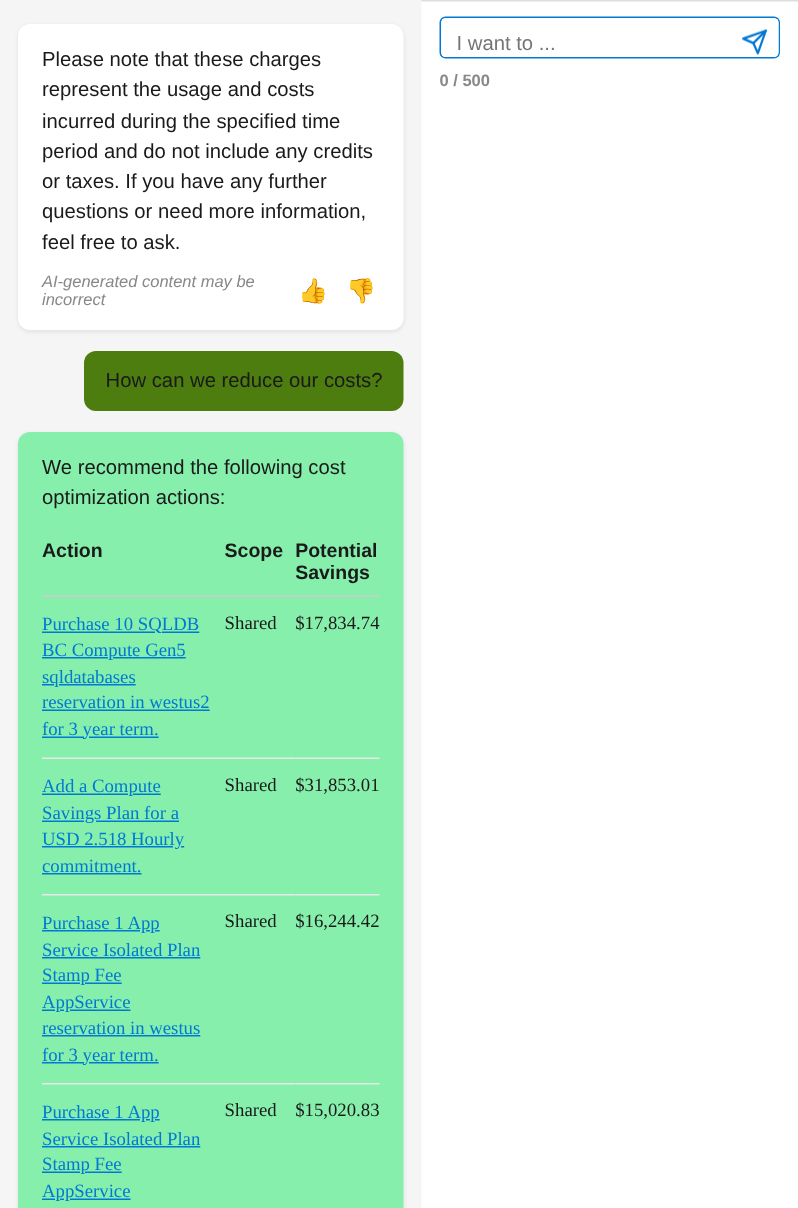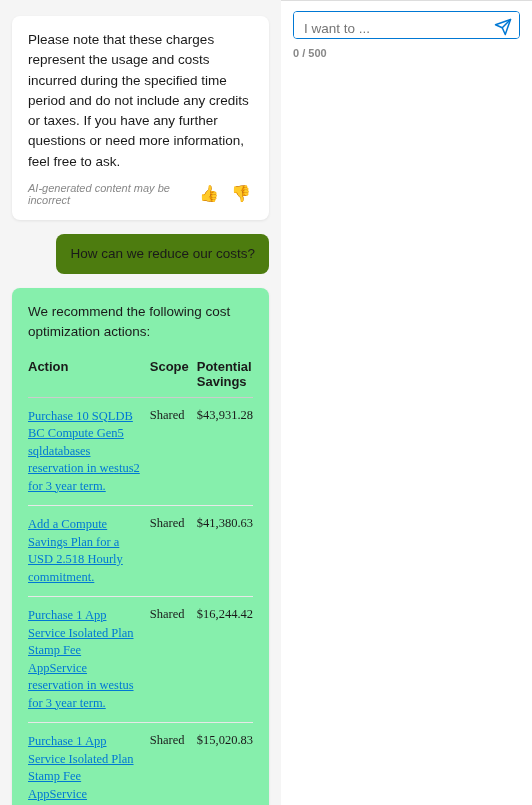--- a/index.html
+++ b/index.html
@@ -244,28 +244,28 @@
             <th>Potential<br>Savings</th>
           </tr>
         </thead>
         <tbody id="table-body">
 
         <tr>
               <td>
                 <a class="action-link" href="#">Purchase 10 SQLDB BC Compute Gen5 sqldatabases reservation in westus2 for 3 year term.</a>
               </td>
               <td>Shared</td>
-              <td>$43,931.28</td>
+              <td>$17,834.74</td>
             </tr>
             <tr>
               <td>
                 <a class="action-link" href="#">Add a Compute Savings Plan for a USD 2.518 Hourly commitment.</a>
               </td>
               <td>Shared</td>
-              <td>$41,380.63</td>
+              <td>$31,853.01</td>
             </tr>
             <tr>
               <td>
                 <a class="action-link" href="#">Purchase 1 App Service Isolated Plan Stamp Fee AppService reservation in westus for 3 year term.</a>
               </td>
               <td>Shared</td>
               <td>$16,244.42</td>
             </tr>
             <tr>
               <td>

